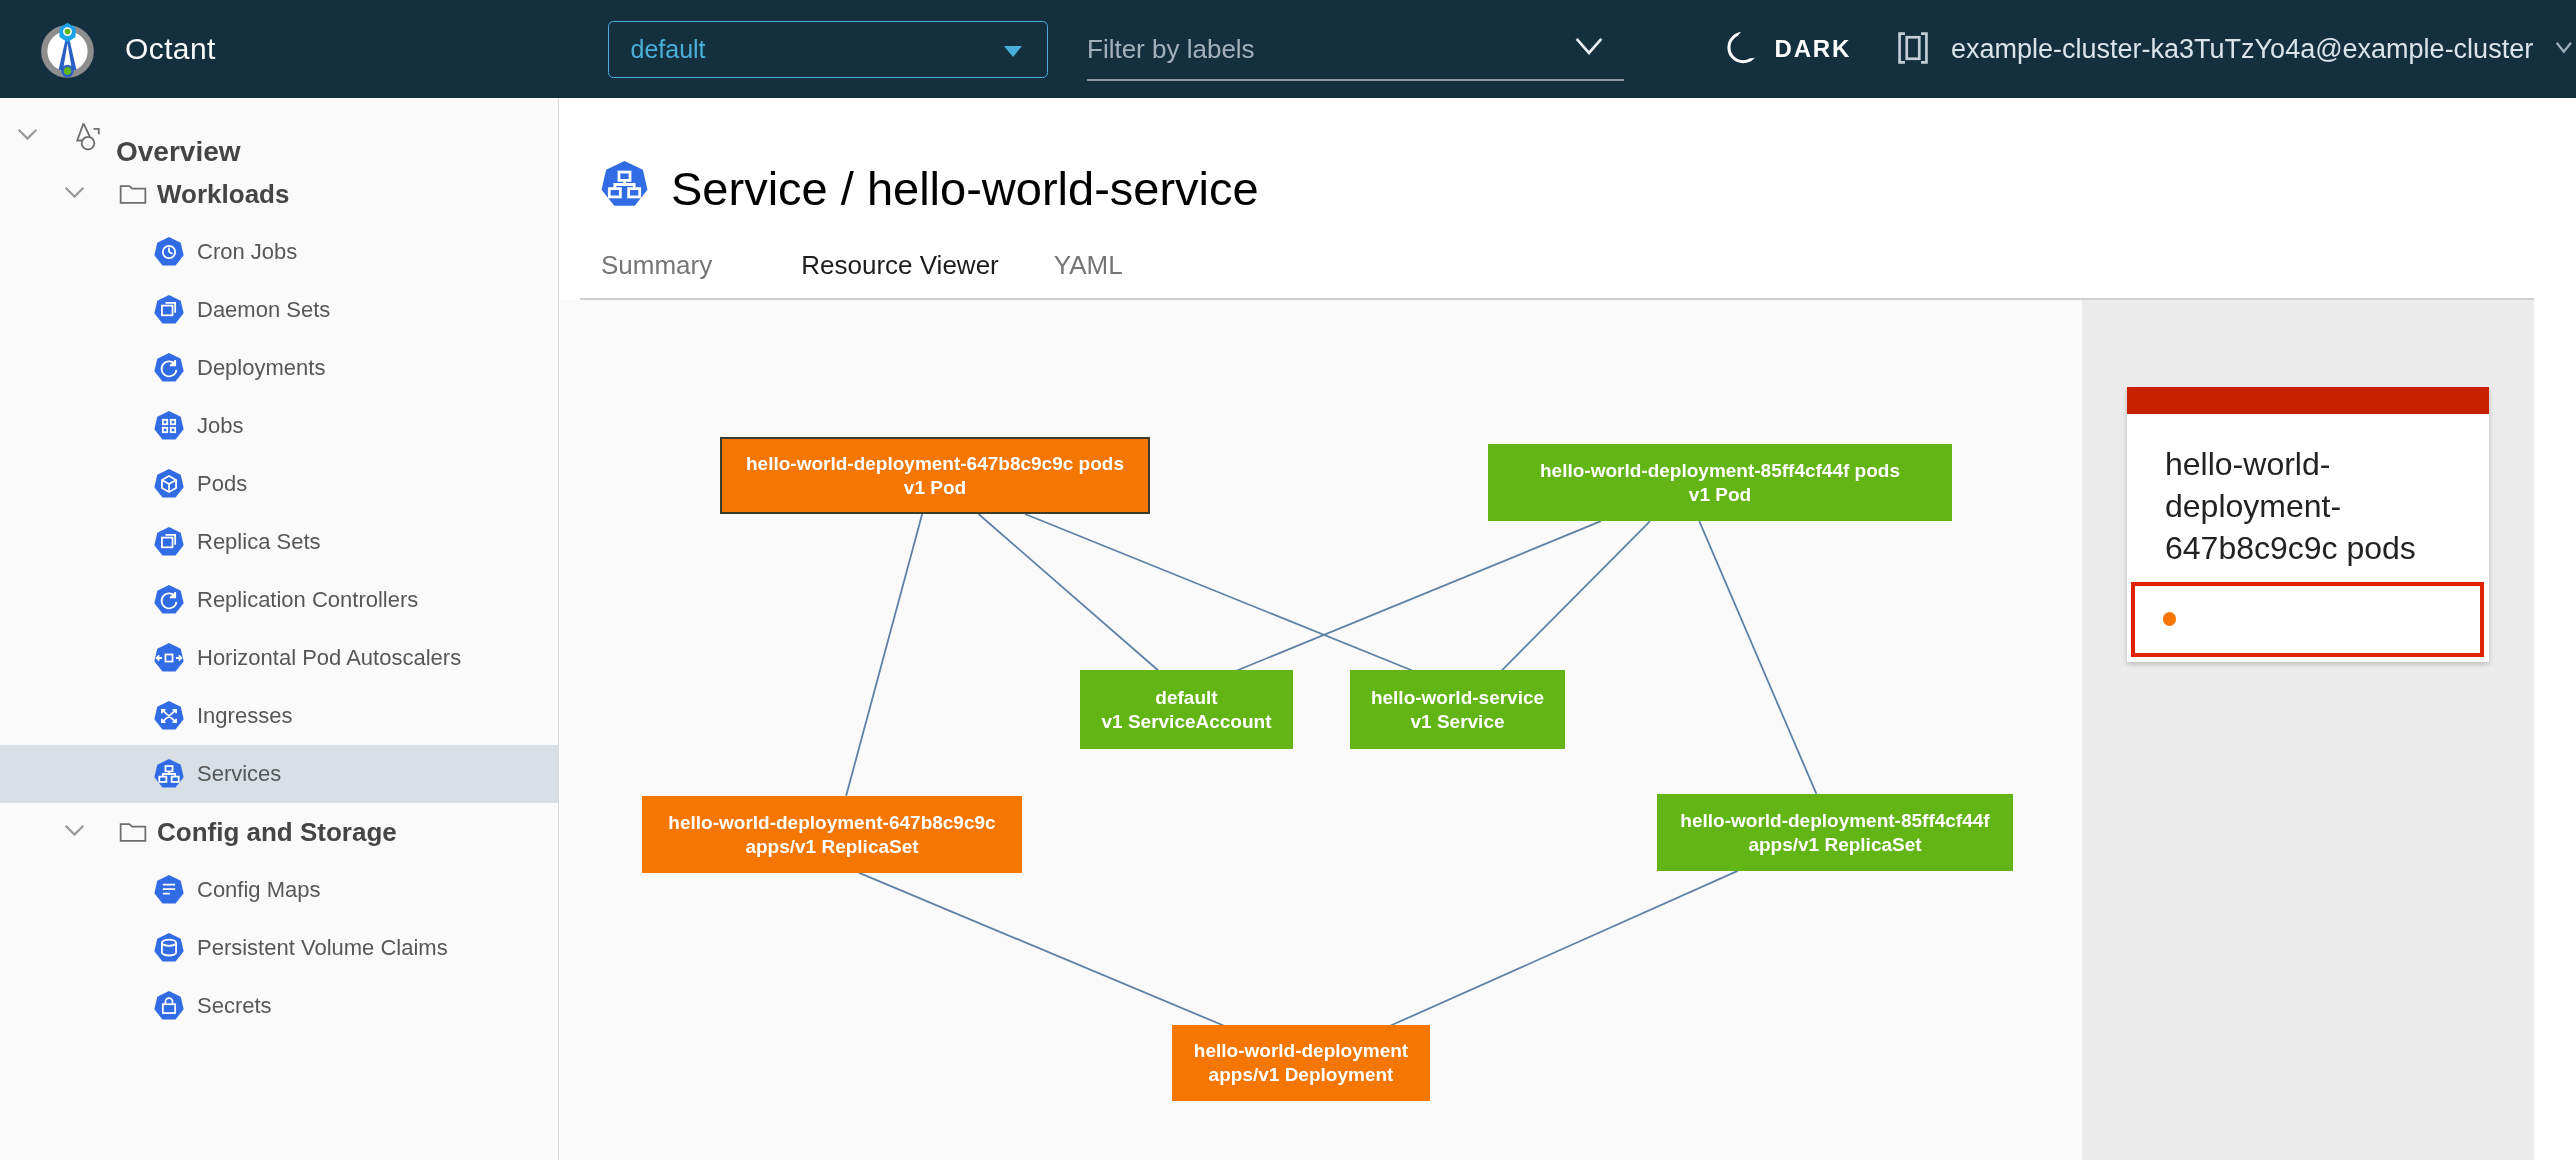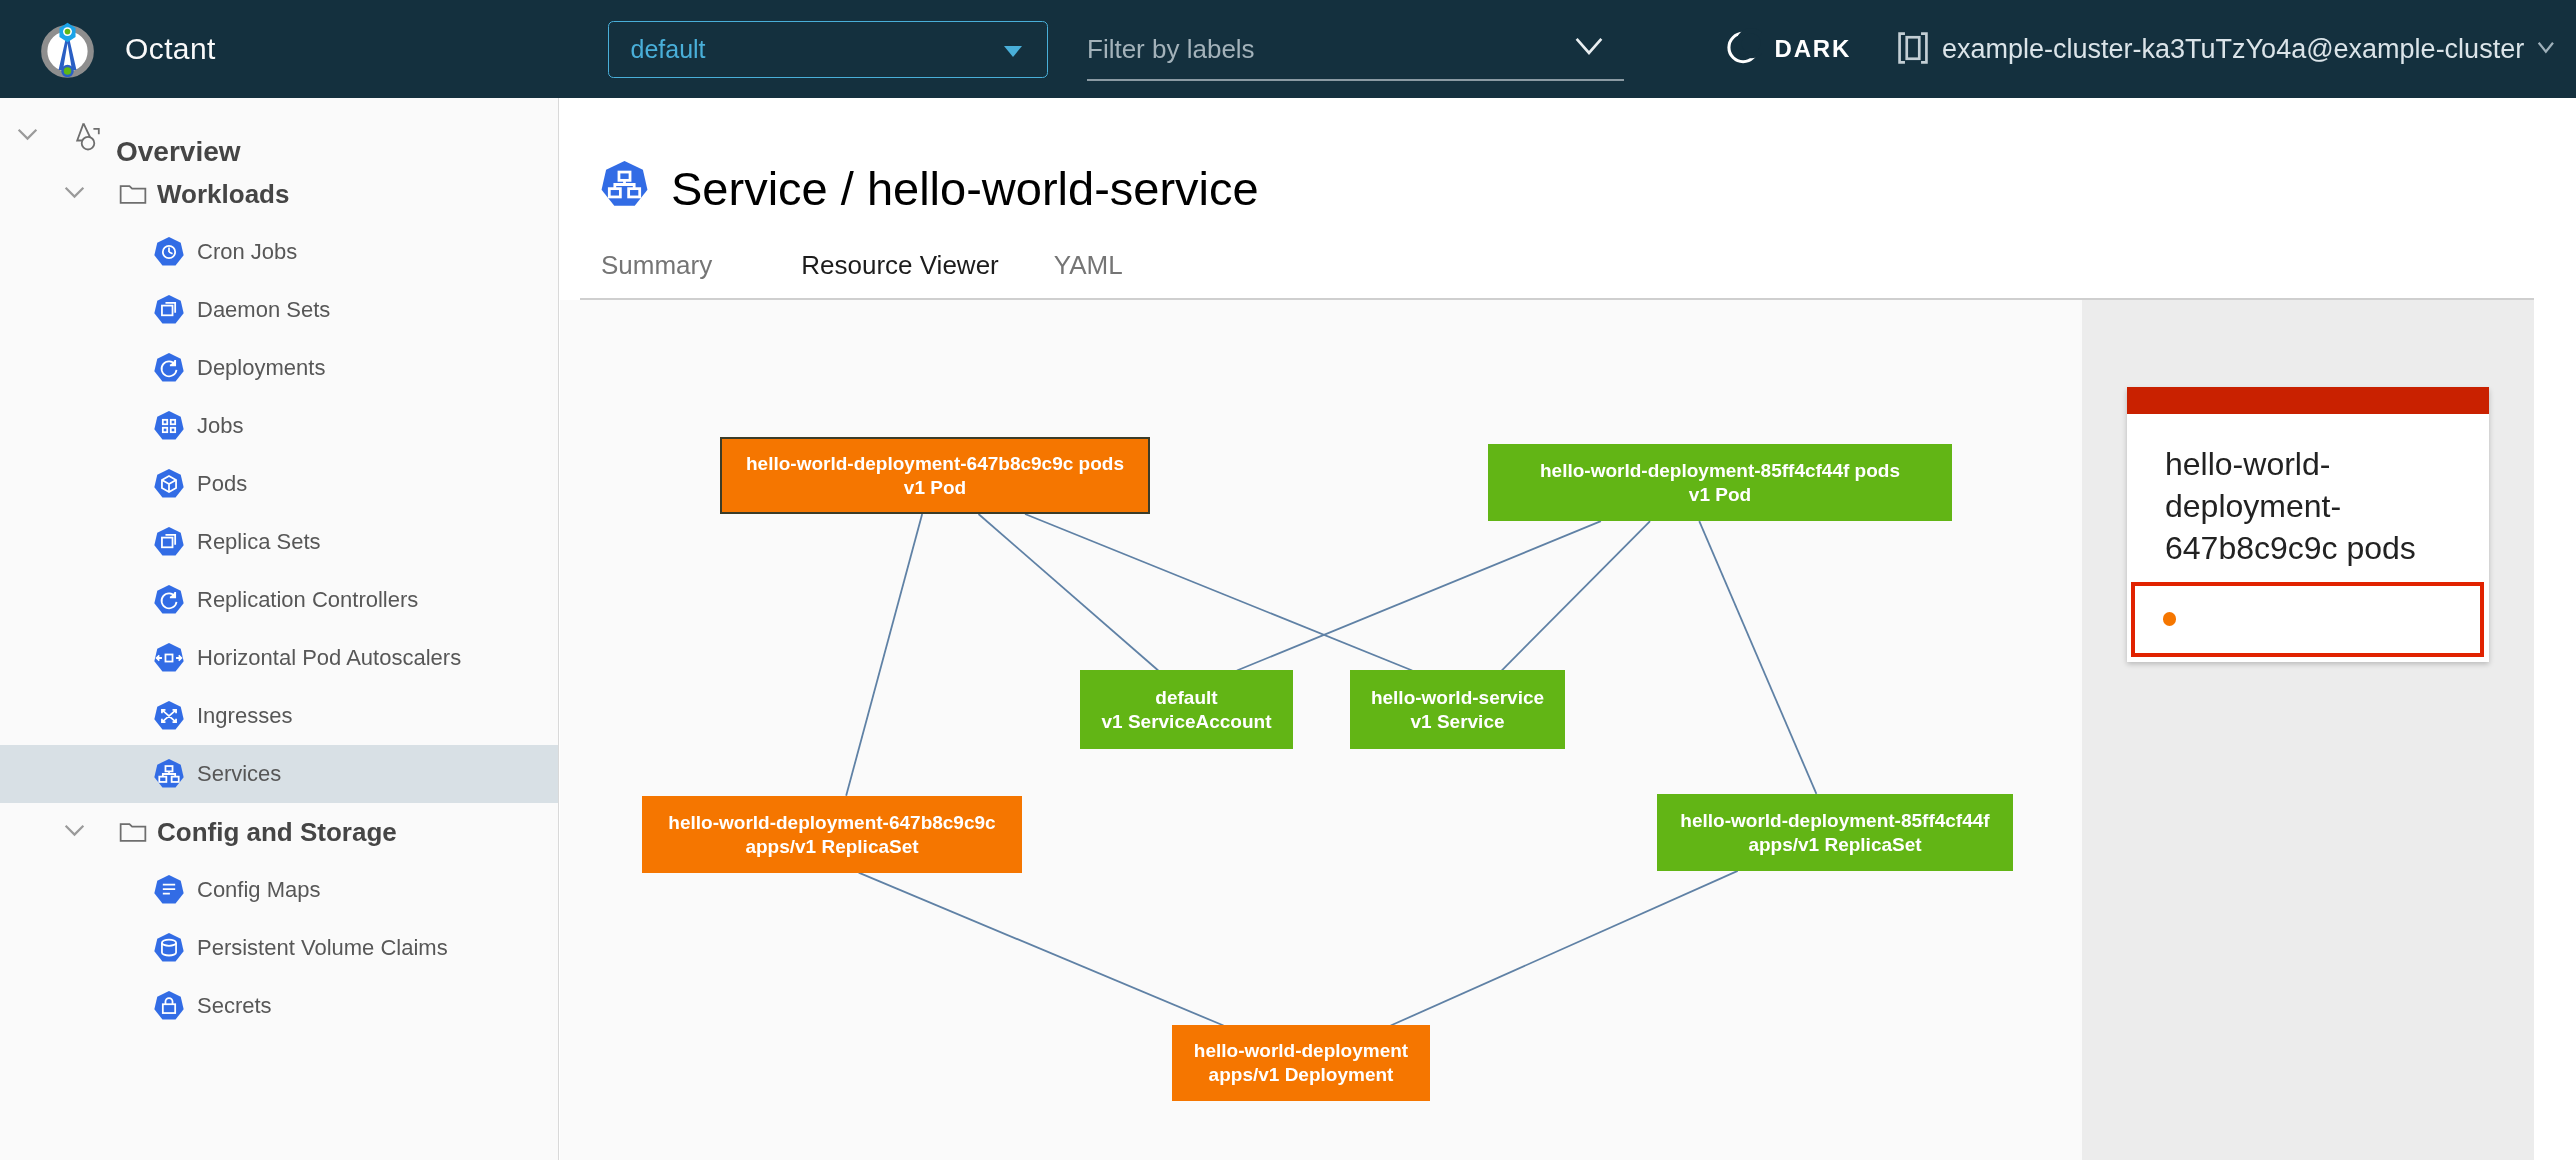--- a/index.html
+++ b/index.html
@@ -14,21 +14,21 @@
   .ns-dropdown{position:absolute;left:608px;top:20.6px;width:440px;height:57px;border:1.8px solid #49afd9;
     border-radius:5.4px;display:flex;align-items:center;padding:0 21.5px;color:#49afd9;font-size:25px;}
   .ns-caret{position:absolute;right:25px;top:24px;width:0;height:0;border-left:9.8px solid transparent;
     border-right:9.8px solid transparent;border-top:11.6px solid #49afd9;}
   .filter-wrap{position:absolute;left:1087px;top:0;width:537px;height:98px;}
   .filter-text{position:absolute;left:0;top:34px;font-size:26px;color:#a3b2ba;}
   .filter-underline{position:absolute;left:0;top:79px;width:537px;height:1.8px;background:#8b9aa3;}
   .filter-chevron{position:absolute;right:19.7px;top:36px;}
   .dark-toggle{position:absolute;left:1726px;top:0;height:98px;display:flex;align-items:center;gap:12.5px;cursor:pointer;}
   .dark-label{color:#fff;font-size:24px;font-weight:bold;letter-spacing:1.8px;}
-  .ctx-wrap{position:absolute;left:1896px;top:0;height:98px;display:flex;align-items:center;gap:12px;cursor:pointer;}
+  .ctx-wrap{position:absolute;left:1896px;top:0;height:98px;display:flex;align-items:center;gap:21px;cursor:pointer;}
   .ctx-label{color:#dbe4e9;font-size:27px;}
 
   
   .sidebar{position:absolute;left:0;top:98px;width:559px;height:1062px;background:#fafafa;
     border-right:0.9px solid #d9d9d9;padding-top:9px;}
   .nav-row{height:58px;display:flex;align-items:center;cursor:pointer;position:relative;}
   .nav-row.selected{background:#d8e0e5;}
   .nav-label{font-size:22px;color:#575757;white-space:nowrap;}
   .nav-row.bold .nav-label{font-weight:bold;font-size:26px;color:#454545;}
   .nav-row.l0 .nav-label{font-size:28px;margin-top:31px;}

